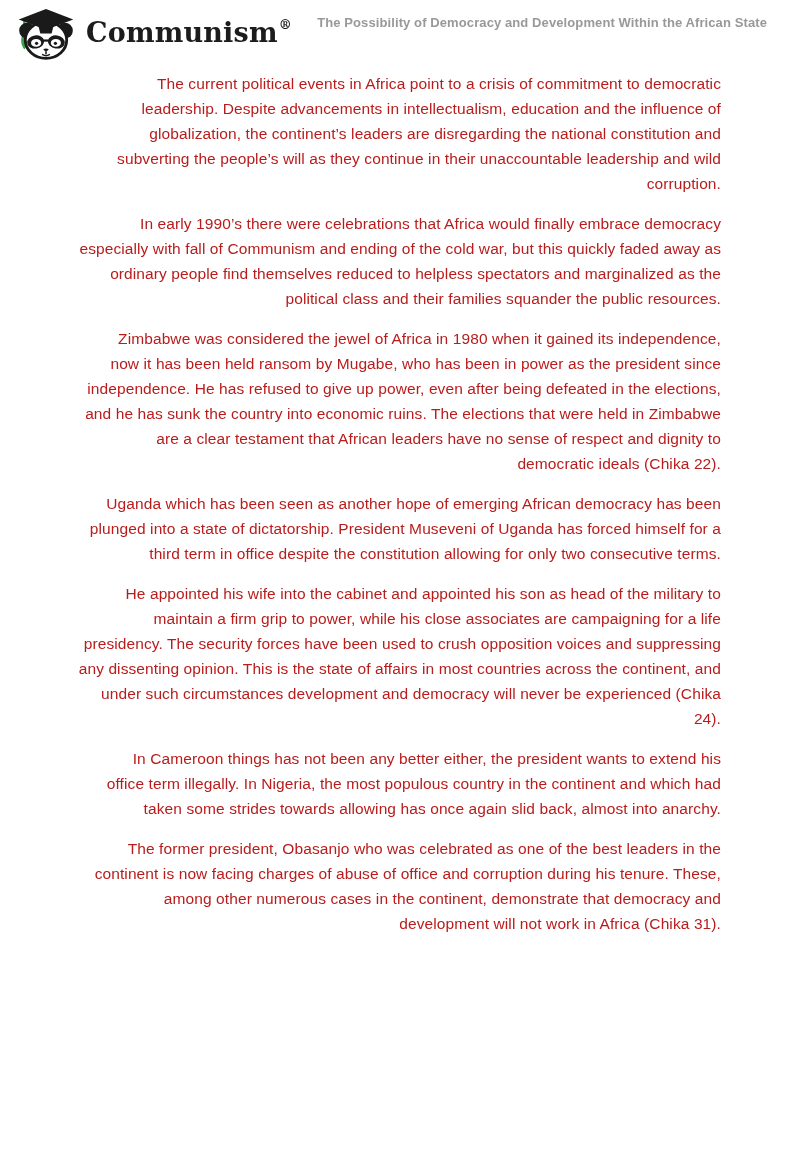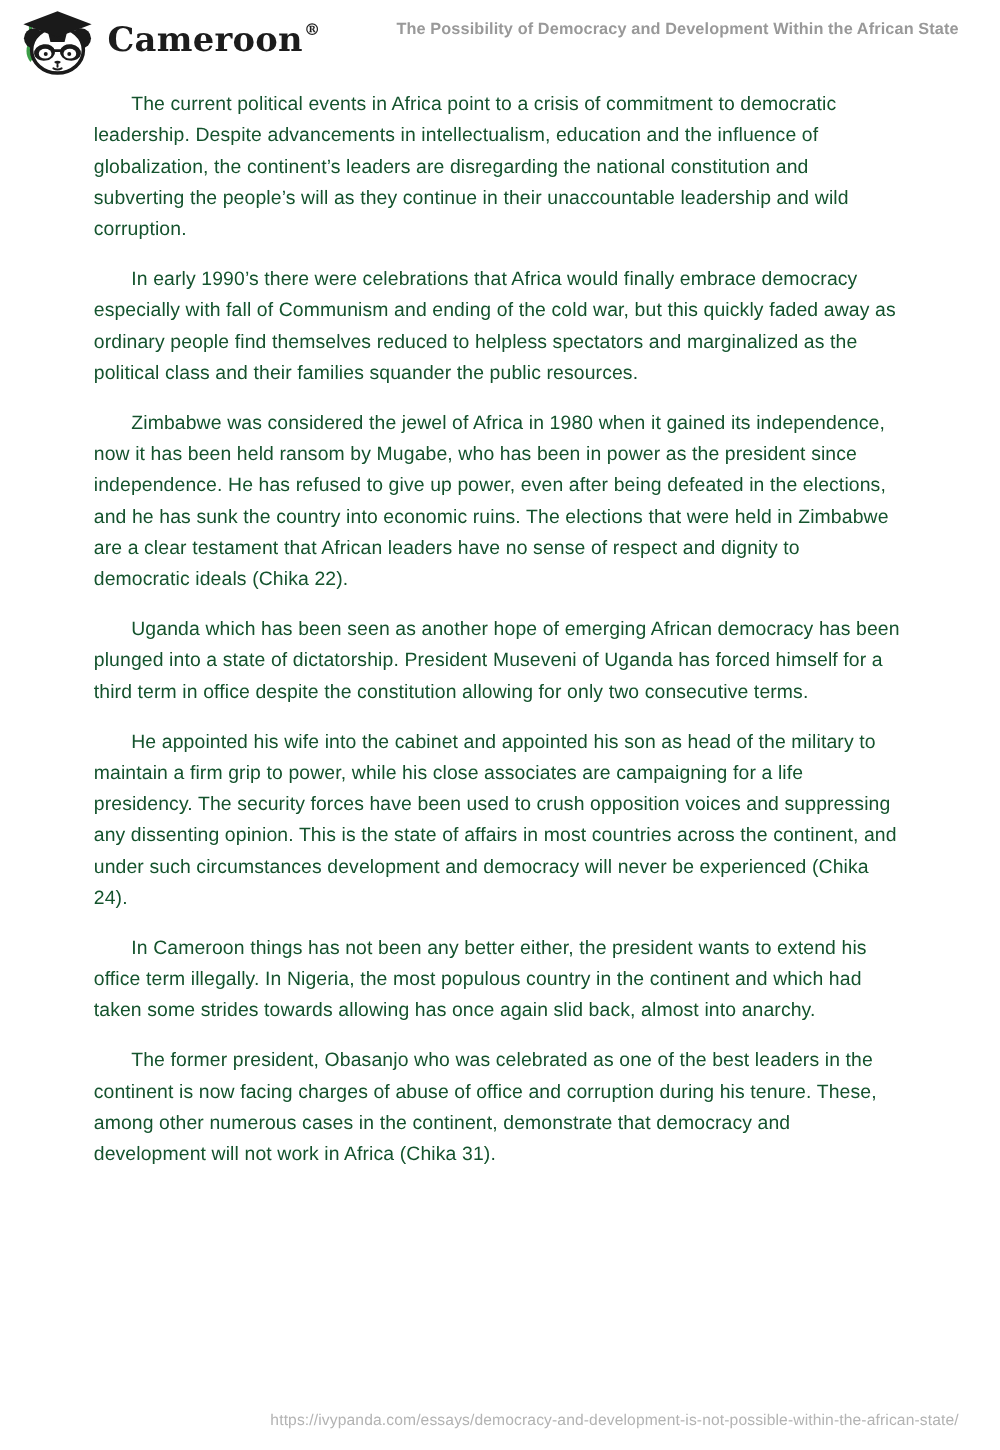--- a/index.html
+++ b/index.html
@@ -64,24 +64,25 @@
   
   .article {
     position: absolute;
     top: 71px;
     left: 75px;
     width: 646px;
   }
   .article p {
     font-size: 15.5px;
     line-height: 25px;
-    color: #14532d;
+    color: #b91c1c;
     text-indent: 30px;
     margin-bottom: 15px;
     letter-spacing: 0.1px;
+    text-align: right;
   }
   
   .footer-url {
     position: absolute;
     top: 1129px;
     right: 33px;
     font-size: 12.5px;
     color: #b3b3b3;
     letter-spacing: 0.1px;
     text-decoration: none;
@@ -114,30 +115,29 @@
         <ellipse cx="23.5" cy="38" rx="5.4" ry="4.2" fill="#ffffff"></ellipse>
         <ellipse cx="44.5" cy="38" rx="5.4" ry="4.2" fill="#ffffff"></ellipse>
         <circle cx="24" cy="38.4" r="1.7" fill="#1a1a1a"></circle>
         <circle cx="44" cy="38.4" r="1.7" fill="#1a1a1a"></circle>
         <line x1="30" y1="35.5" x2="38" y2="35.5" stroke="#1a1a1a" stroke-width="2.4"></line>
 
         <path d="M 31 45 Q 34 43 37 45 Q 34 48.6 31 45 Z" fill="#1a1a1a"></path>
 
         <path d="M 34 47.5 L 34 49.2 M 30.5 50.5 Q 34 52.6 37.5 50.5" fill="none" stroke="#1a1a1a" stroke-width="1.7" stroke-linecap="round"></path>
       </svg>
-      <div class="brand-text"><span>Cameroon</span><span class="brand-mark">®</span></div>
+      <div class="brand-text"><span>Communism</span><span class="brand-mark">®</span></div>
     </div>
     <div class="doc-title">The Possibility of Democracy and Development Within the African State</div>
   </div>
 
   <div class="article">
     <p>The current political events in Africa point to a crisis of commitment to democratic leadership. Despite advancements in intellectualism, education and the influence of globalization, the continent’s leaders are disregarding the national constitution and subverting the people’s will as they continue in their unaccountable leadership and wild corruption.</p>
     <p>In early 1990’s there were celebrations that Africa would finally embrace democracy especially with fall of Communism and ending of the cold war, but this quickly faded away as ordinary people find themselves reduced to helpless spectators and marginalized as the political class and their families squander the public resources.</p>
     <p>Zimbabwe was considered the jewel of Africa in 1980 when it gained its independence, now it has been held ransom by Mugabe, who has been in power as the president since independence. He has refused to give up power, even after being defeated in the elections, and he has sunk the country into economic ruins. The elections that were held in Zimbabwe are a clear testament that African leaders have no sense of respect and dignity to democratic ideals (Chika 22).</p>
     <p>Uganda which has been seen as another hope of emerging African democracy has been plunged into a state of dictatorship. President Museveni of Uganda has forced himself for a third term in office despite the constitution allowing for only two consecutive terms.</p>
     <p>He appointed his wife into the cabinet and appointed his son as head of the military to maintain a firm grip to power, while his close associates are campaigning for a life presidency. The security forces have been used to crush opposition voices and suppressing any dissenting opinion. This is the state of affairs in most countries across the continent, and under such circumstances development and democracy will never be experienced (Chika 24).</p>
     <p>In Cameroon things has not been any better either, the president wants to extend his office term illegally. In Nigeria, the most populous country in the continent and which had taken some strides towards allowing has once again slid back, almost into anarchy.</p>
     <p>The former president, Obasanjo who was celebrated as one of the best leaders in the continent is now facing charges of abuse of office and corruption during his tenure. These, among other numerous cases in the continent, demonstrate that democracy and development will not work in Africa (Chika 31).</p>
   </div>
 
-  <a class="footer-url" href="#">https://ivypanda.com/essays/democracy-and-development-is-not-possible-within-the-african-state/</a>
 
 </div>
 
 </body></html>

